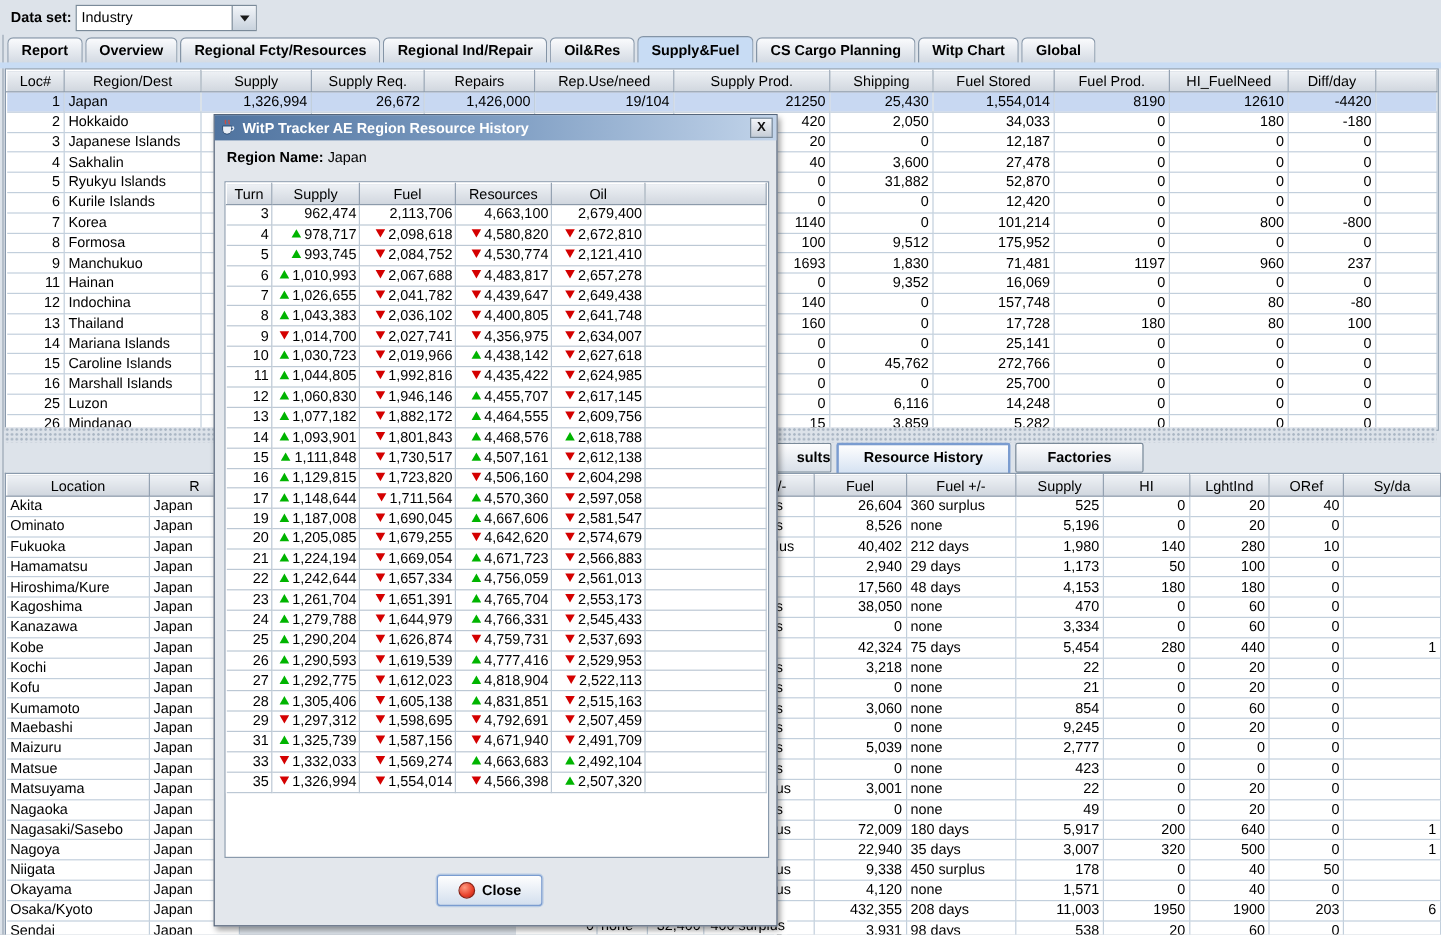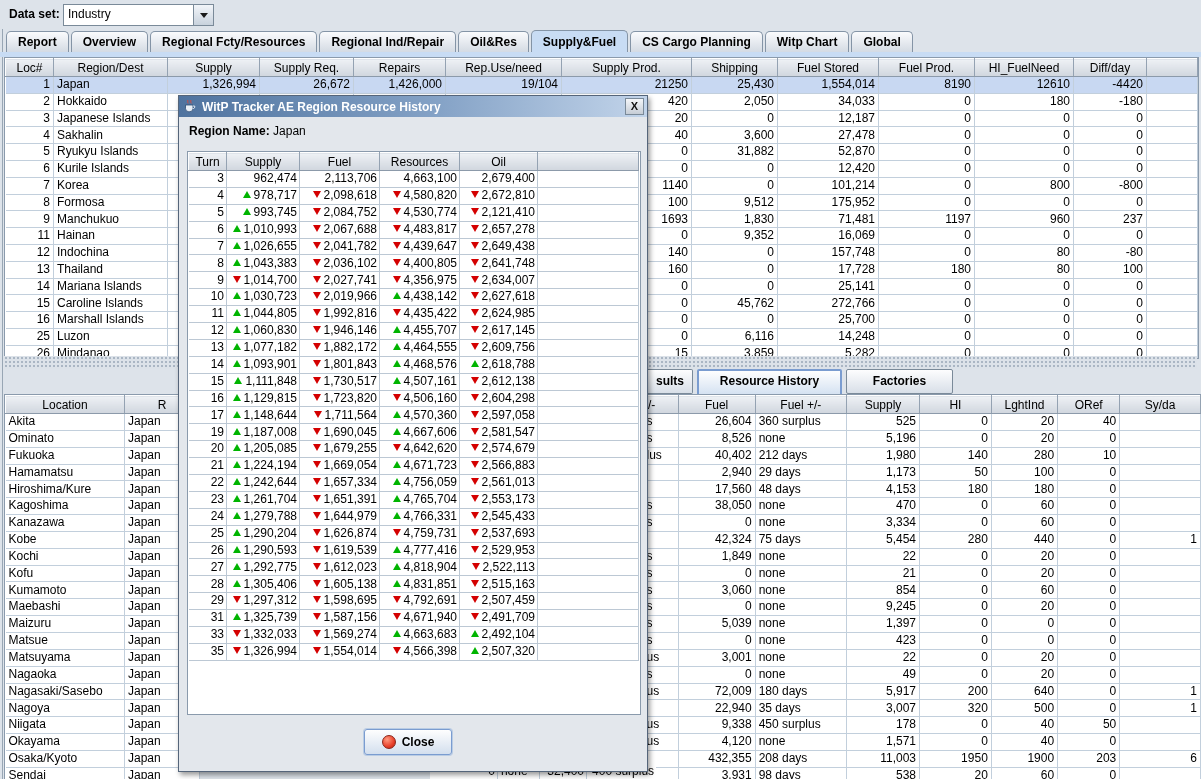--- a/index.html
+++ b/index.html
@@ -43,21 +43,21 @@
   #br-wrap{left:645px;top:394px;width:556px;height:385px;border-top:1px solid #8a9aac;}
   #bl-wrap td{height:15.85px;} #br-wrap td{height:15.85px;}
 
   
   #divider{position:absolute;left:4px;top:356px;width:1193px;height:13px;background-color:#dce2e9;
            background-image:radial-gradient(circle,#aab6c4 1px,rgba(0,0,0,0) 1.2px);background-size:4px 4px;}
 
   
   .jbtn{position:absolute;top:369px;height:23px;line-height:22px;text-align:center;font-weight:bold;
         background:linear-gradient(#fdfdfe,#d8dfe8);border:1px solid #7a8a99;border-radius:2px;cursor:default;}
-  #btn-results-frag{left:645px;width:44px;border-left:none;border-radius:0 2px 2px 0;text-align:center;padding-left:3px;}
+  #btn-results-frag{left:645px;width:44px;border-left:none;border-radius:0 2px 2px 0;text-align:right;padding-left:3px;}
   #btn-rh{left:697px;width:141px;border:2px solid #7a9cd0;line-height:20px;background:linear-gradient(#fefefe,#d5e2f2);}
   #btn-fact{left:846px;width:105px;}
 
   
   #strip{position:absolute;left:430px;top:764px;width:226px;height:15px;background:#fff;display:flex;z-index:5;
          border-bottom:1px solid #c2cfdc;}
   #strip span{display:block;height:15px;line-height:14px;border-right:1px solid #c2cfdc;overflow:hidden;white-space:nowrap;}
   #strip .s1{width:68px;text-align:right;padding-right:2px;}
   #strip .s2{width:40px;padding-left:3px;}
   #strip .s3{width:46px;text-align:right;padding-right:2px;}
@@ -621,21 +621,21 @@
             <td class="r">42,324</td>
             <td class="l">75 days</td>
             <td class="r">5,454</td>
             <td class="r">280</td>
             <td class="r">440</td>
             <td class="r">0</td>
             <td class="l syd">1</td>
           </tr>
           <tr>
             <td class="l frag">s</td>
-            <td class="r">1,849</td>
+            <td class="r">3,218</td>
             <td class="l">none</td>
             <td class="r">22</td>
             <td class="r">0</td>
             <td class="r">20</td>
             <td class="r">0</td>
             <td class="l syd"></td>
           </tr>
           <tr>
             <td class="l frag">s</td>
             <td class="r">0</td>
@@ -663,21 +663,21 @@
             <td class="r">9,245</td>
             <td class="r">0</td>
             <td class="r">20</td>
             <td class="r">0</td>
             <td class="l syd"></td>
           </tr>
           <tr>
             <td class="l frag">s</td>
             <td class="r">5,039</td>
             <td class="l">none</td>
-            <td class="r">1,397</td>
+            <td class="r">2,777</td>
             <td class="r">0</td>
             <td class="r">0</td>
             <td class="r">0</td>
             <td class="l syd"></td>
           </tr>
           <tr>
             <td class="l frag">s</td>
             <td class="r">0</td>
             <td class="l">none</td>
             <td class="r">423</td>

